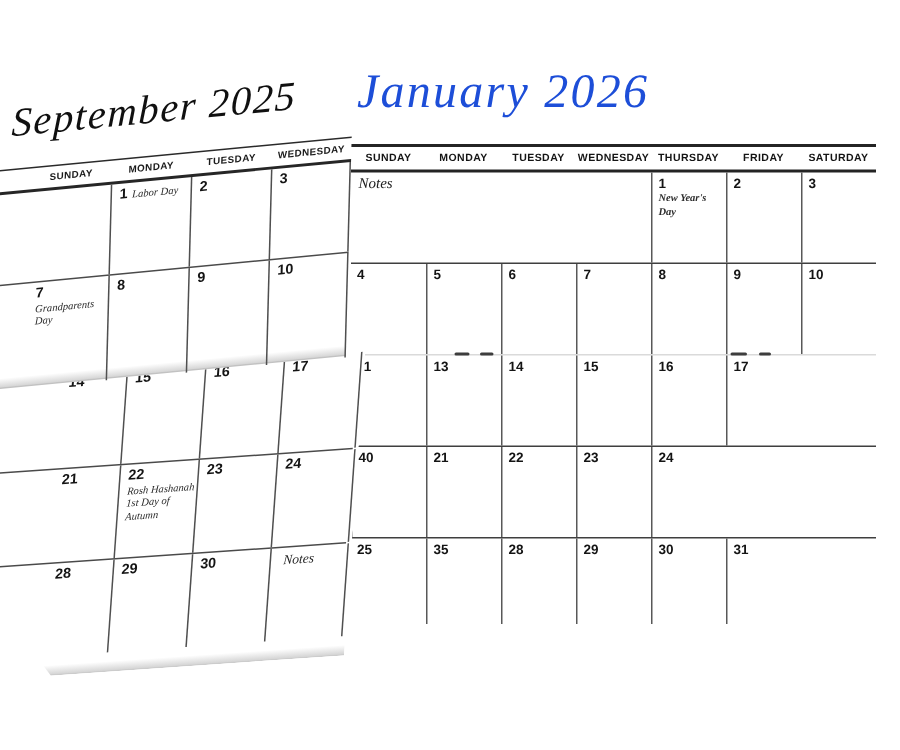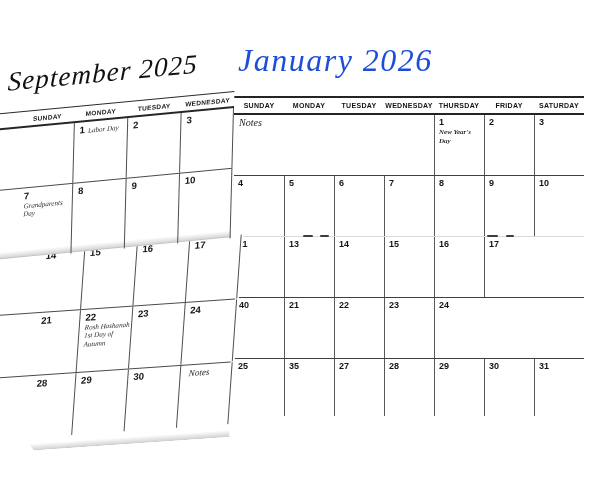--- a/index.html
+++ b/index.html
@@ -287,23 +287,20 @@
       </div>
 
       <div class="j-row bt last">
         <div class="j-cell no-bl">
             <span class="jnum">25</span>
           </div>
         <div class="j-cell">
             <span class="jnum">35</span>
           </div>
         <div class="j-cell">
-            <span class="jnum">27</span>
-          </div>
-        <div class="j-cell">
             <span class="jnum">28</span>
           </div>
         <div class="j-cell">
             <span class="jnum">29</span>
           </div>
         <div class="j-cell">
             <span class="jnum">30</span>
           </div>
         <div class="j-cell">
             <span class="jnum">31</span>

